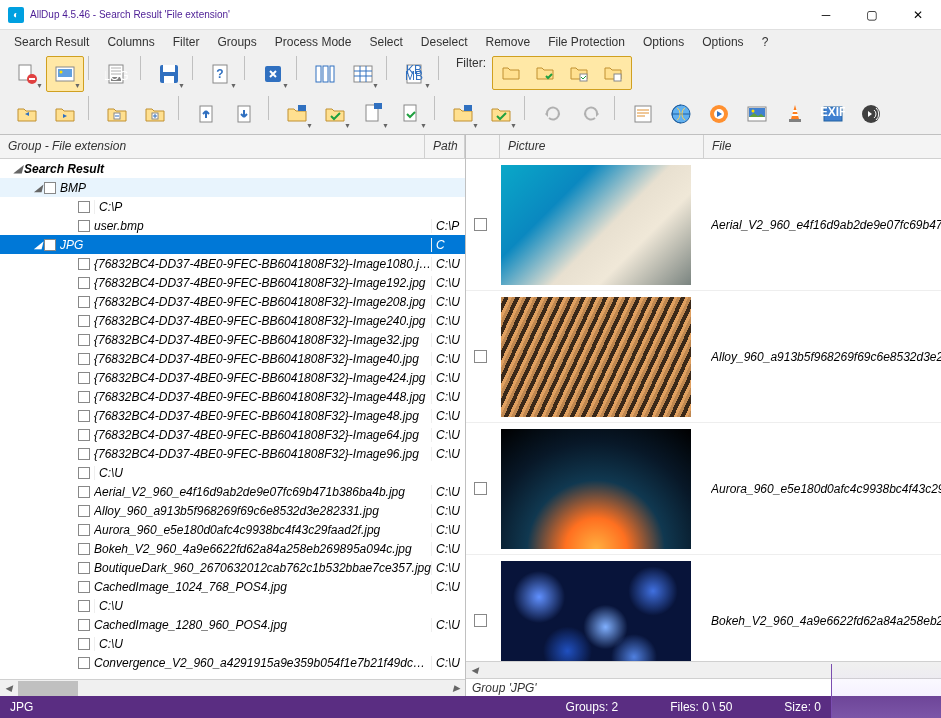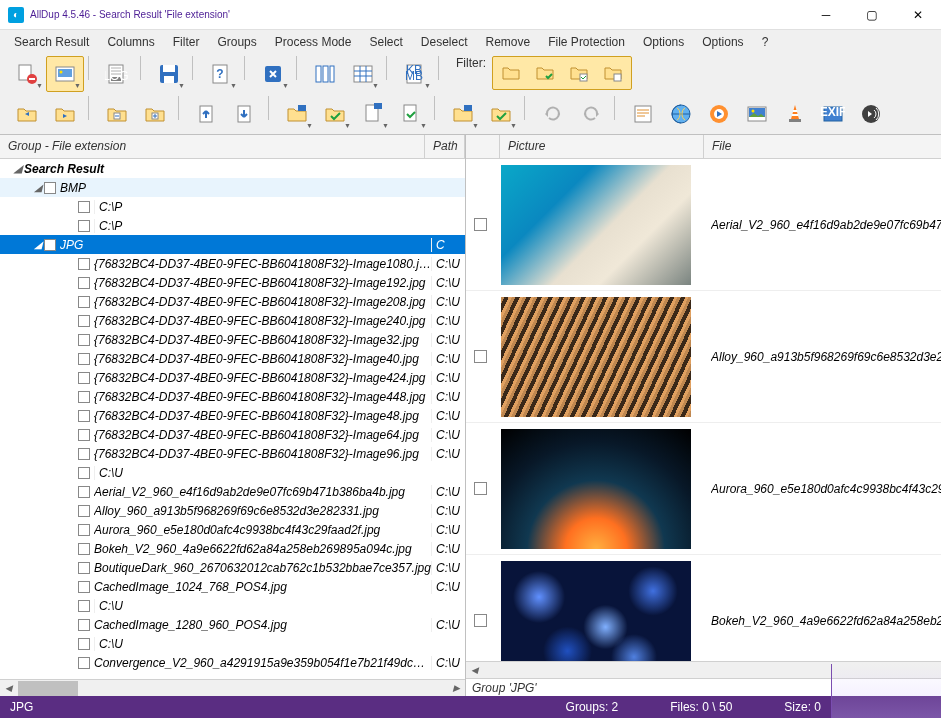--- a/index.html
+++ b/index.html
@@ -402,20 +402,21 @@
         <div class="tree-row node">
           <span class="indent-2"></span>
           <span class="toggler"></span>
           <span class="chk"></span>
           <span class="path-cell">C:\P</span>
         </div>
         <div class="tree-row node">
           <span class="indent-2"></span>
           <span class="toggler"></span>
           <span class="chk"></span>
+          <span class="label">user.bmp</span>
           <span class="path-cell">C:\P</span>
         </div>
         <div class="tree-row grp selected">
           <span class="indent-1"></span>
           <span class="toggler">◢</span>
           <span class="chk"></span>
           <span class="label">JPG</span>
           <span class="path-cell">C</span>
         </div>
         <div class="tree-row node">

